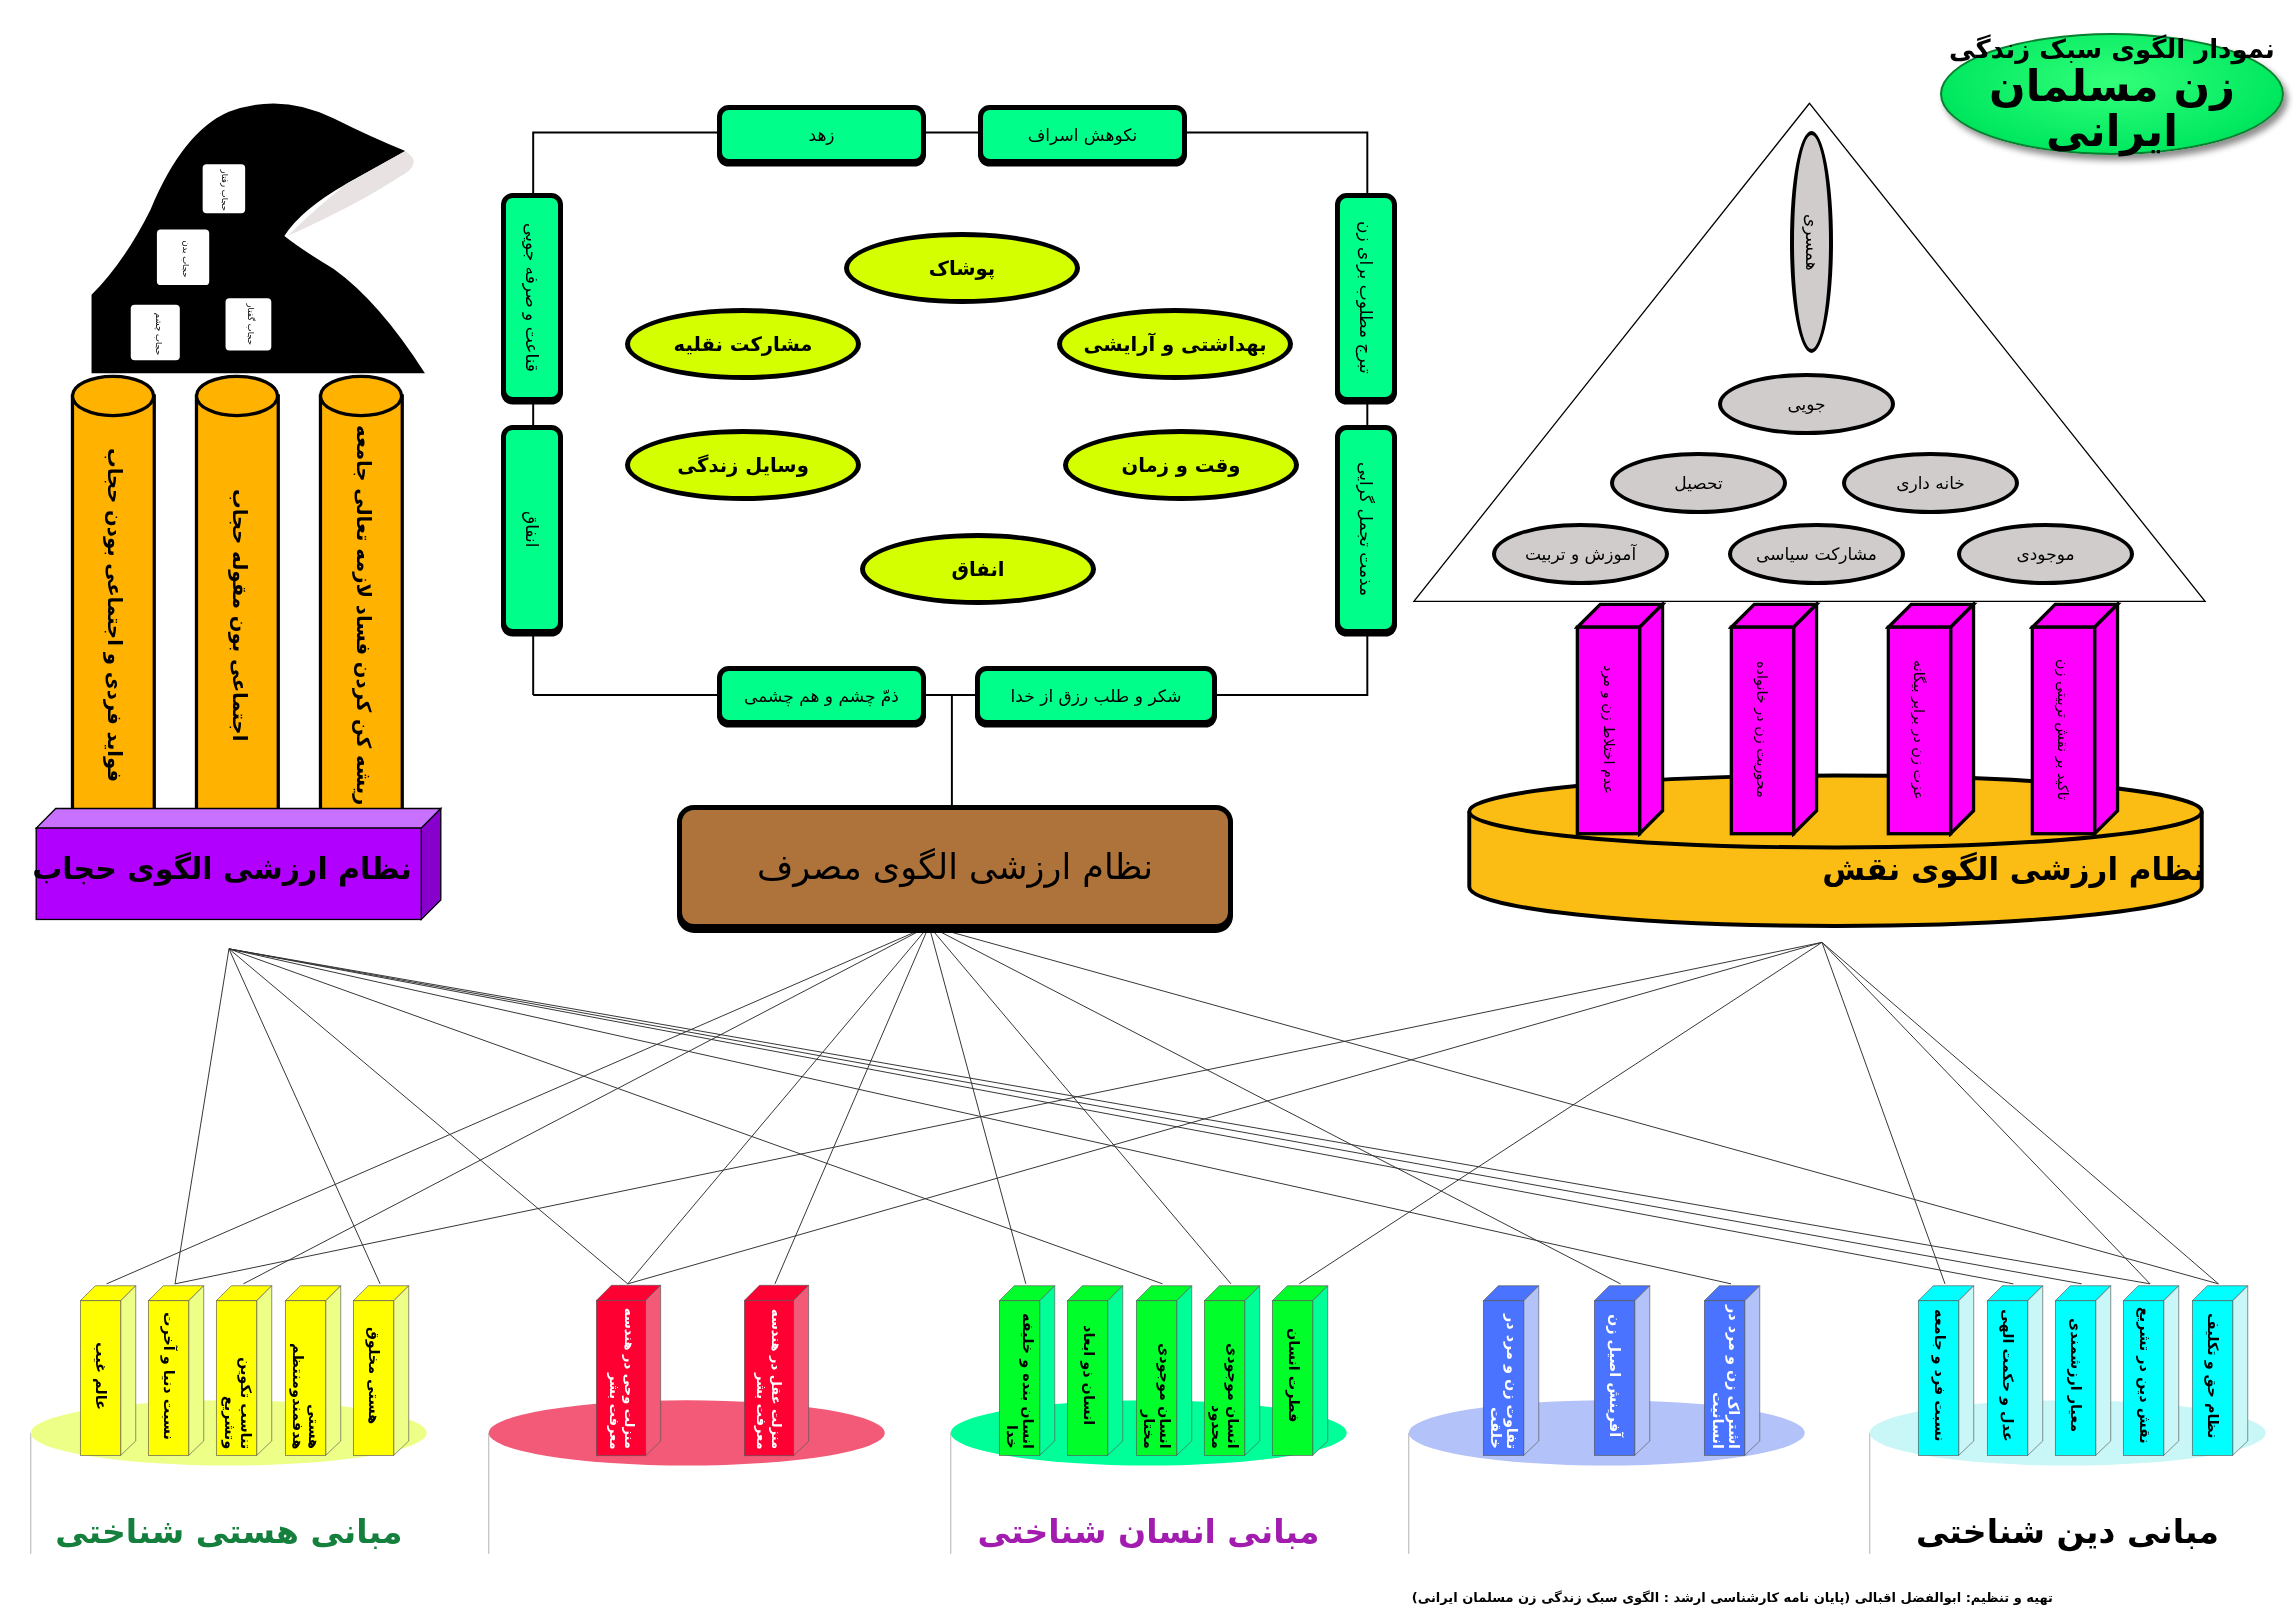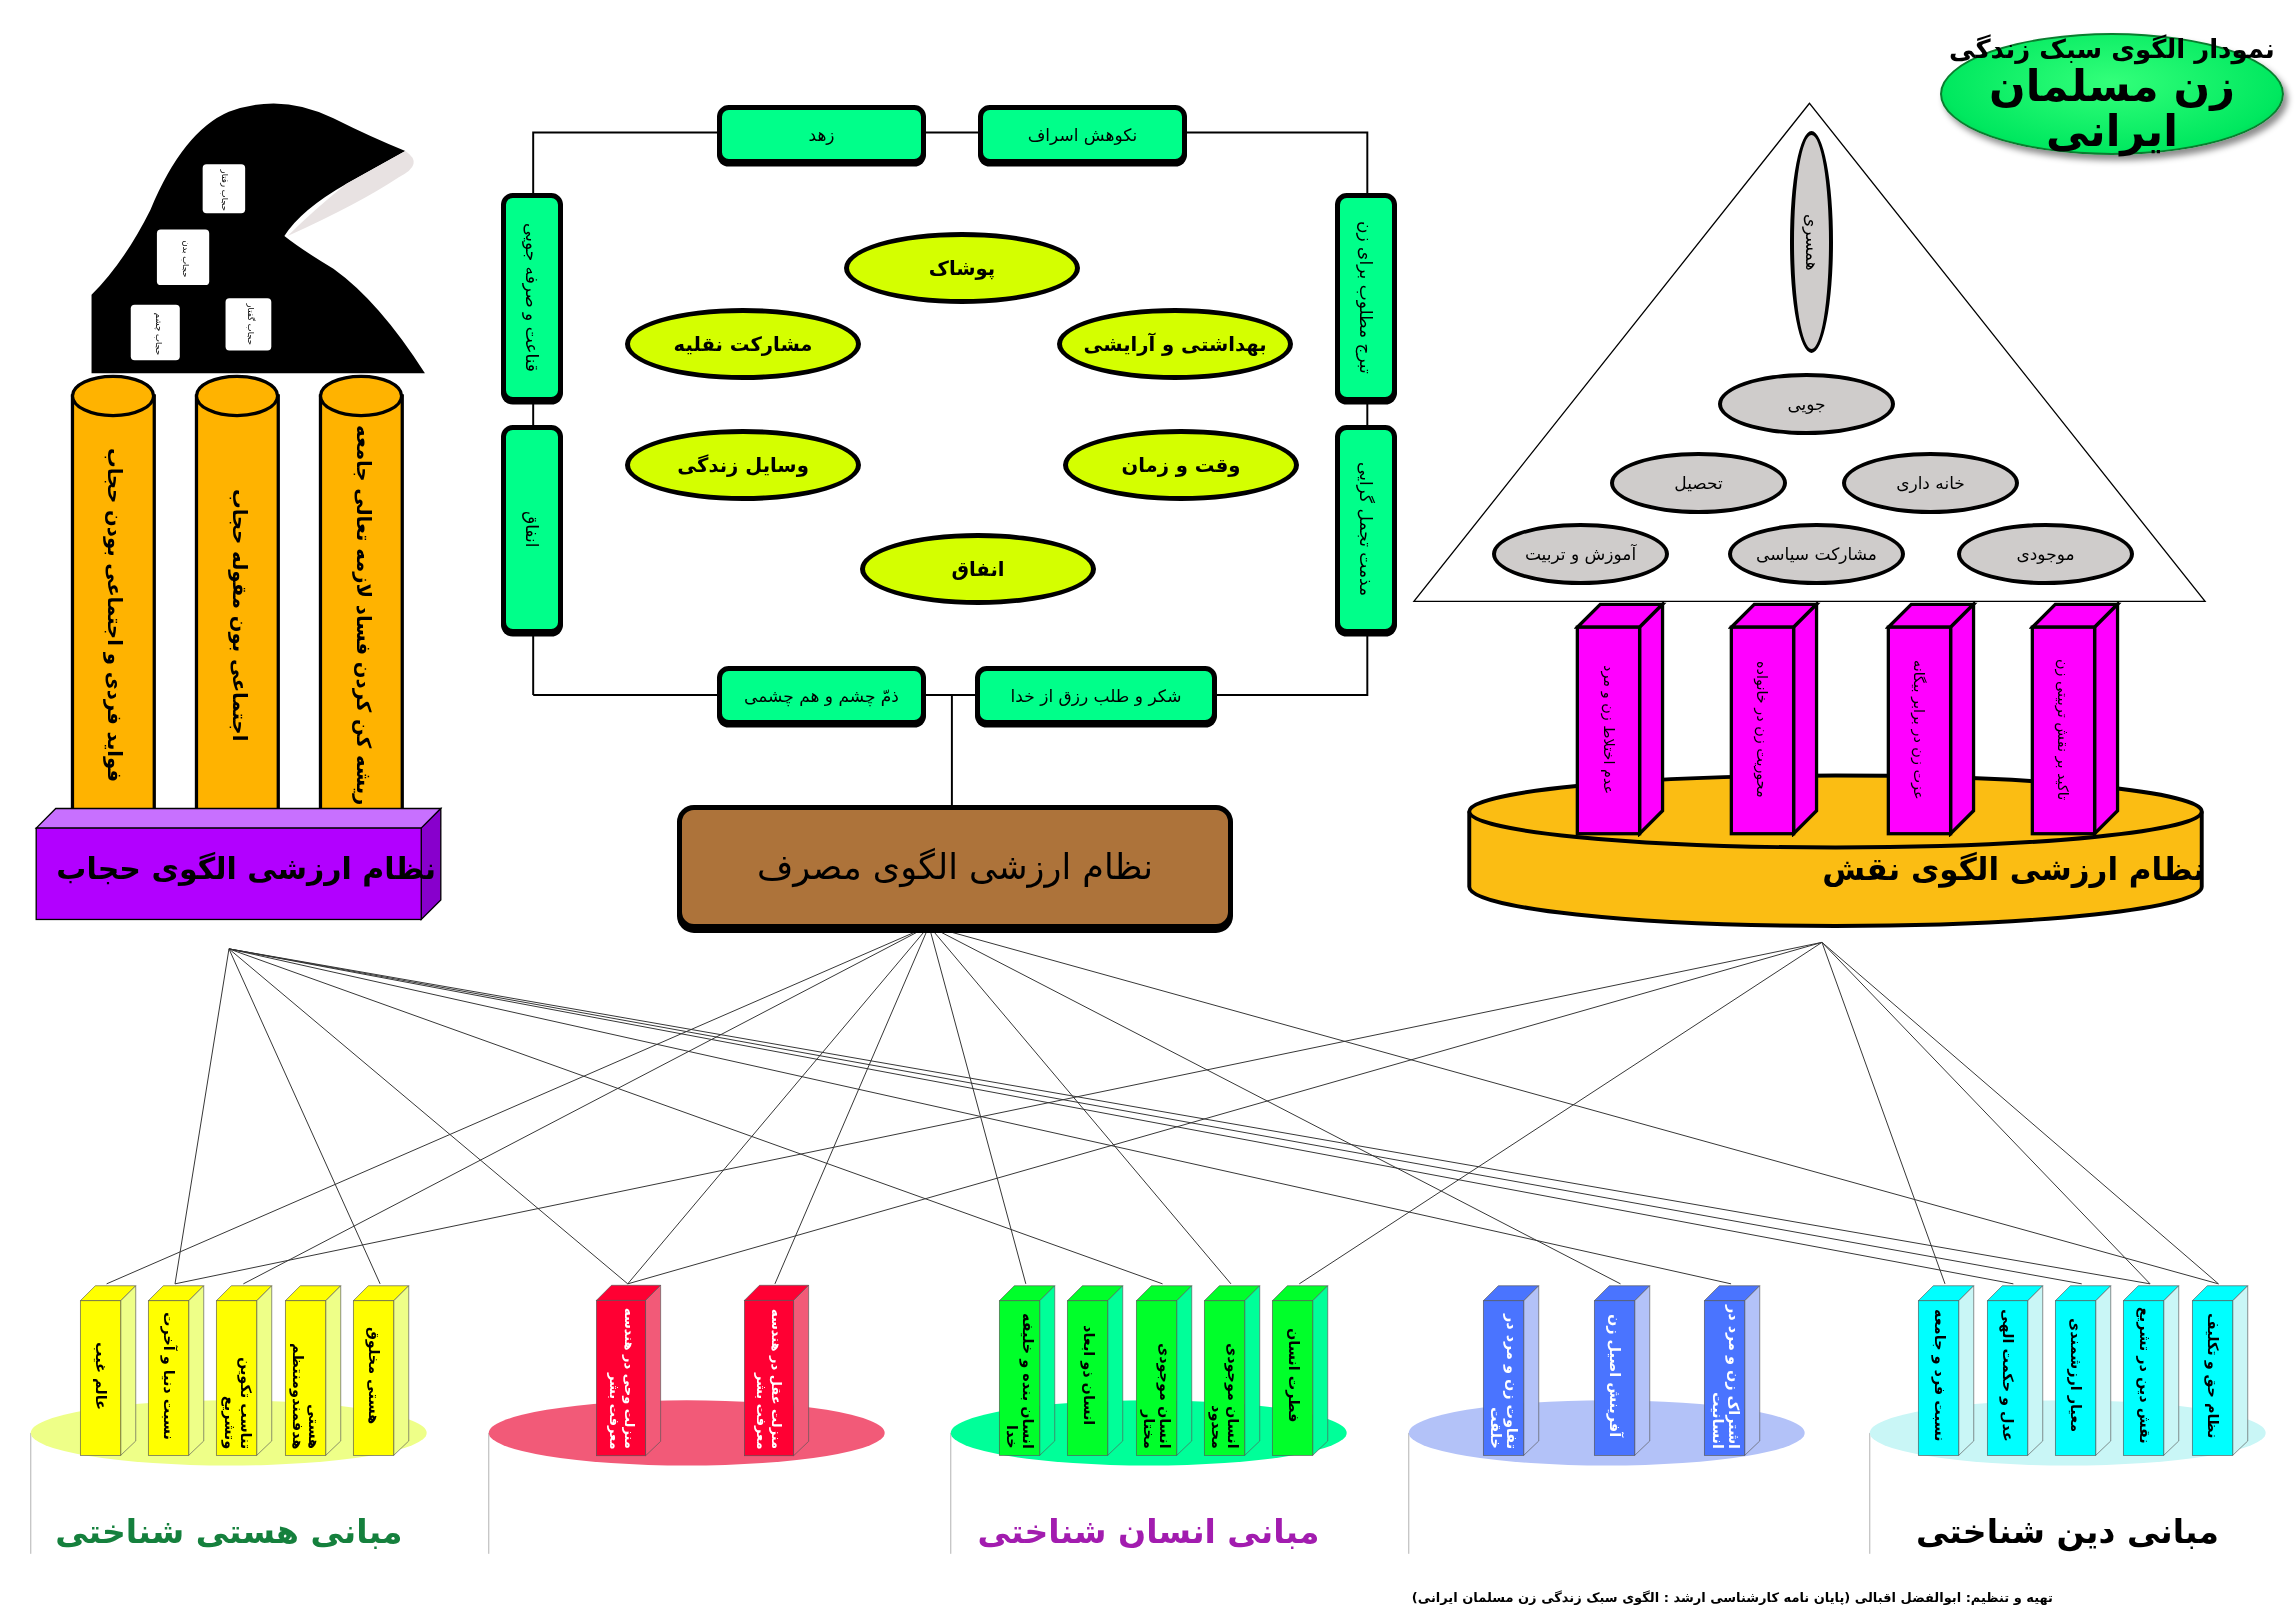--- a/index.html
+++ b/index.html
@@ -98,21 +98,21 @@
       <ellipse cx="67" cy="35" rx="62" ry="30" fill="#ffb300" stroke="#000" stroke-width="5"></ellipse>
     </svg>
     <div class="abs vtext pillar-text" style="left:337px;top:419px;height:393px;width:52px;display:flex;align-items:center;justify-content:center">ریشه کن کردن فساد لازمه تعالی جامعه</div>
   </div>
 
 <svg class="abs" style="left:29.4px;top:802px" width="419" height="124" viewBox="0 0 640 190">
   <polygon points="10,40 40,10 630,10 600,40" fill="#c870ff" stroke="#000" stroke-width="2"></polygon>
   <polygon points="600,40 630,10 630,150 600,180" fill="#8800cc" stroke="#000" stroke-width="2"></polygon>
   <rect x="10" y="40" width="590" height="140" fill="#b200ff" stroke="#000" stroke-width="2"></rect>
 </svg>
-<div class="abs fa label-big" style="left:56px;top:851px;width:380px;text-align:right">نظام ارزشی الگوی حجاب</div>
+<div class="abs fa label-big" style="left:32px;top:851px;width:380px;text-align:center">نظام ارزشی الگوی حجاب</div>
 
 <div id="consumption">
     <svg class="abs" style="left:0;top:0" width="2295" height="851" viewBox="0 0 3508 1300">
       <polyline points="815,1062 815,202 2090,202 2090,1062 815,1062" fill="none" stroke="#000" stroke-width="3"></polyline>
       <line x1="1455" y1="1062" x2="1455" y2="1232" stroke="#000" stroke-width="3"></line>
     </svg>
     <div class="abs gbox fa" style="left:717px;top:105px;width:209px;height:59px">
       <span>زهد</span>
     </div>
     <div class="abs gbox fa" style="left:978px;top:105px;width:209px;height:59px">

